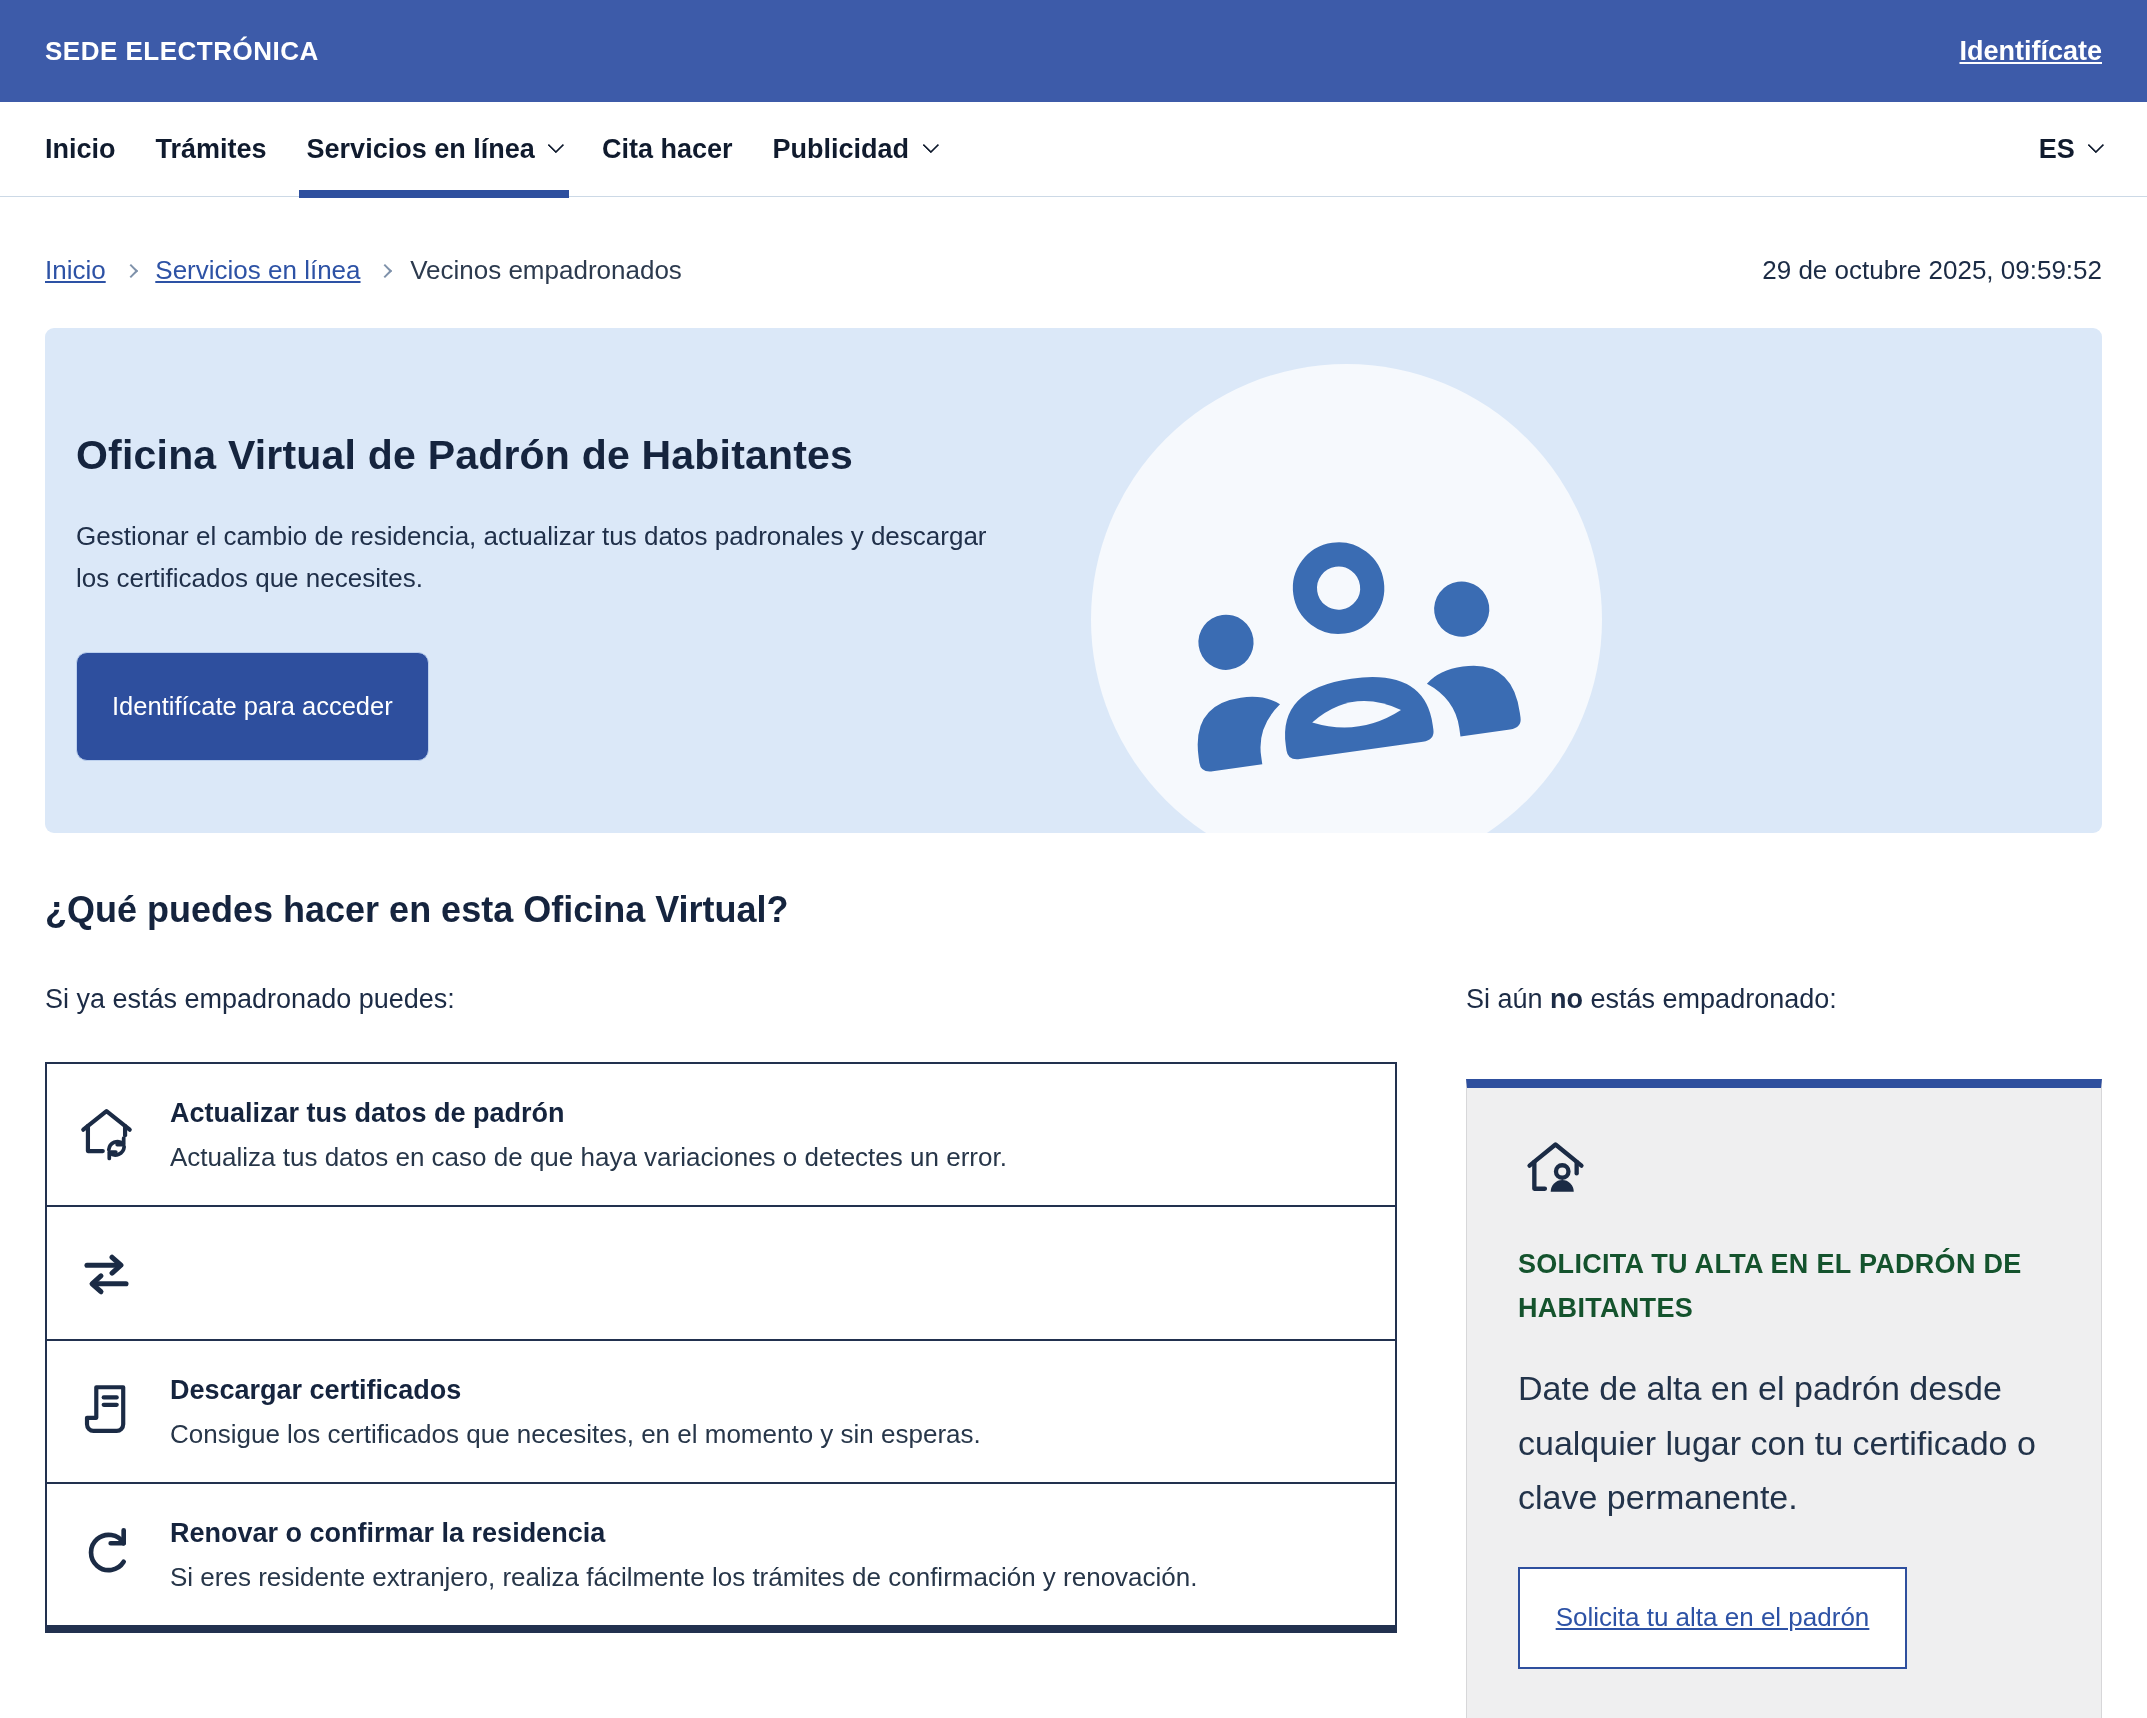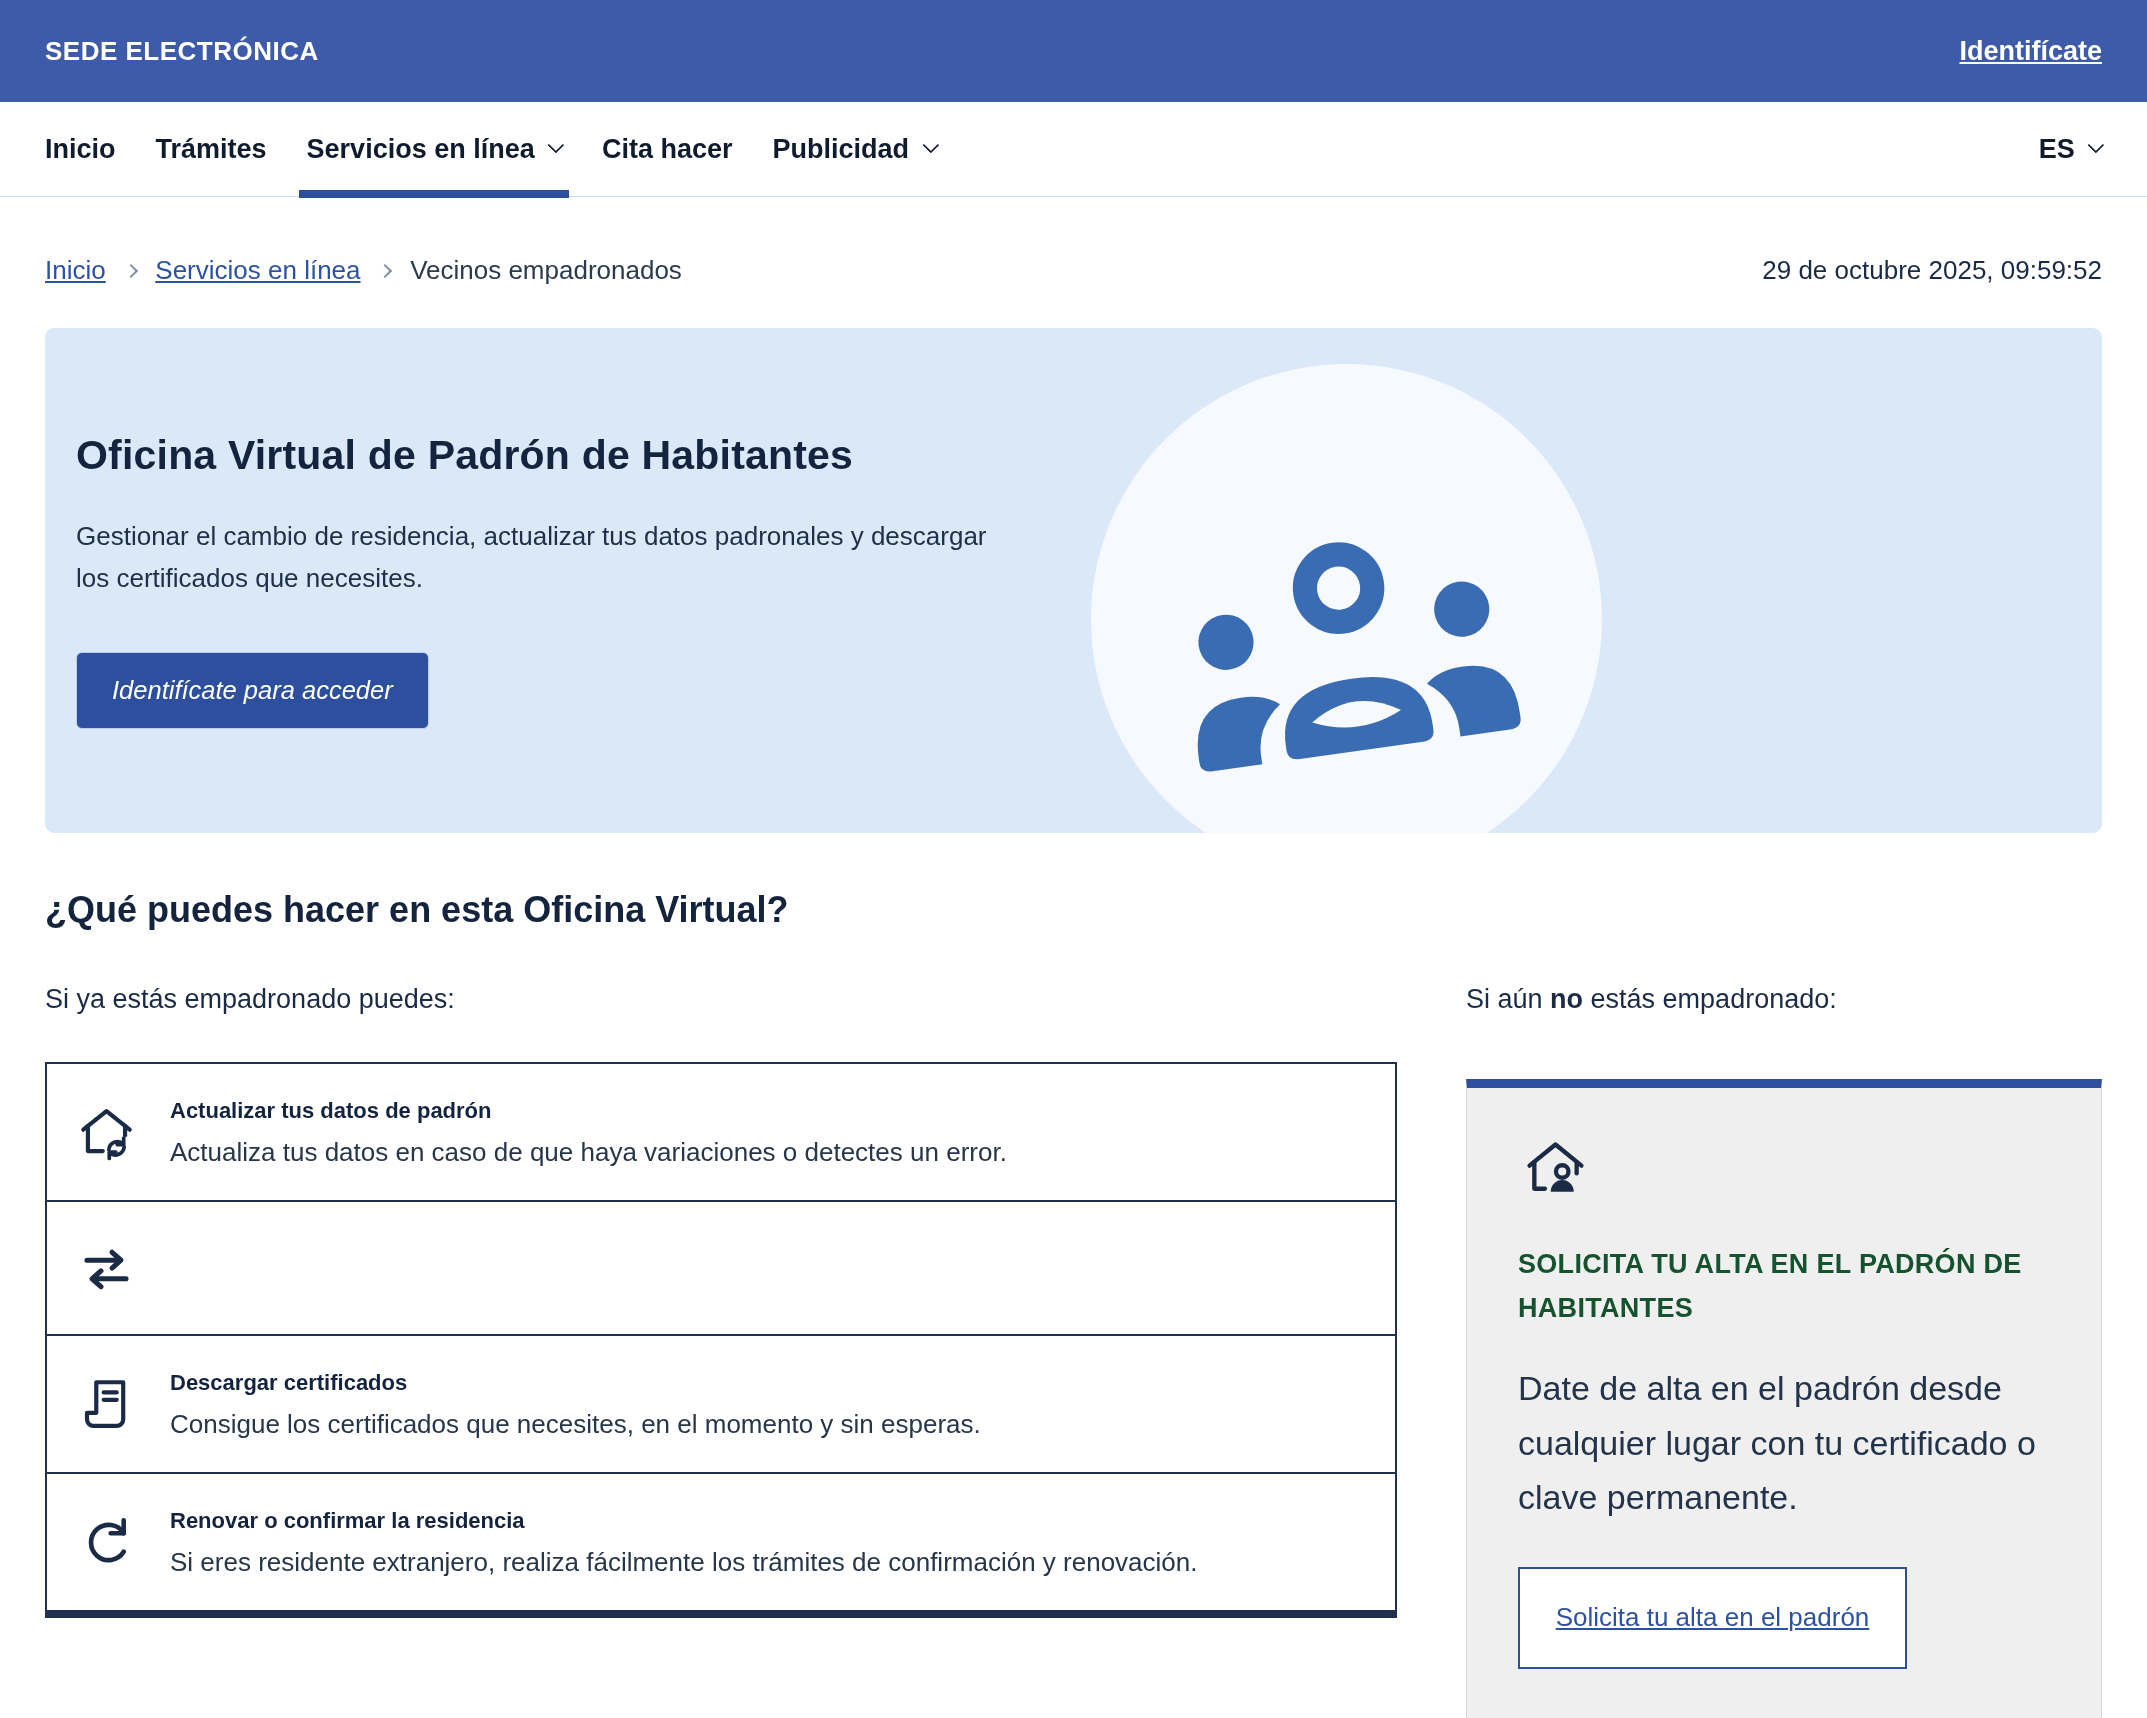--- a/index.html
+++ b/index.html
@@ -24,34 +24,34 @@
   .crumb-link { color: #2d52a5; text-decoration: underline; cursor: pointer; }
   .crumb-sep { width: 10px; height: 10px; border-top: 2.4px solid #7e91aa; border-right: 2.4px solid #7e91aa; transform: rotate(45deg); margin: 0 1.8px; }
   .crumb-current { color: #2c3a4e; }
   .datetime { color: #1b2b45; text-align: center; }
 
   
   .hero { position: relative; margin: 42px 45px 0; background: #dbe8f8; border-radius: 9px; height: 505px; overflow: hidden; }
   .hero-content { position: relative; z-index: 1; padding: 104px 0 0 31px; max-width: 1046px; }
   .hero-title { font-size: 41px; font-weight: bold; color: #15243e; letter-spacing: 0.2px; }
   .hero-desc { margin-top: 36px; font-size: 26px; line-height: 1.62; color: #20304a; max-width: 950px; }
-  .cta-btn { margin-top: 53px; display: inline-block; background: #2e4f9e; color: #fff; font-family: inherit; font-size: 25.5px; padding: 23px 35px; border: 1.8px solid #bcd0ee; border-radius: 6px; cursor: pointer; font-style: italic; }
+  .cta-btn { margin-top: 53px; display: inline-block; background: #2e4f9e; color: #fff; font-family: inherit; font-size: 25.5px; padding: 39px 35px; border: 1.8px solid #bcd0ee; border-radius: 11px; cursor: pointer; }
   .hero-circle { position: absolute; top: 36px; left: 1046px; width: 511px; height: 511px; border-radius: 50%; background: #f6f9fd; display: flex; align-items: center; justify-content: center; }
   .hero-circle .rot { transform: rotate(-8deg); margin-top: 50px; }
 
   
   .section-heading { margin: 56px 45px 0; font-size: 36px; font-weight: bold; color: #15243e; }
   .columns { display: grid; grid-template-columns: 1fr 636px; column-gap: 69px; padding: 0 45px; margin-top: 53px; align-items: start; }
   .col-intro { font-size: 27px; color: #1c2b45; }
 
   .service-list { margin-top: 47px; border: 2.7px solid #22314f; border-bottom-width: 8.2px; background: #fff; }
   .service-row { display: flex; gap: 31px; padding: 34px 27px 32px; align-items: flex-start; }
   .service-row + .service-row { border-top: 2.7px solid #22314f; }
   .service-icon { flex: 0 0 65px; margin-top: 1.8px; }
-  .service-title { font-size: 22px; font-weight: bold; color: #15243e; }
+  .service-title { font-size: 27px; font-weight: bold; color: #15243e; }
   .service-desc { font-size: 26px; color: #273649; margin-top: 12.7px; }
 
   .signup-card { margin-top: 64px; background: #efeff0; border: 0.9px solid #d7d7d9; border-top: 9px solid #2e4f9e; padding: 45px 51px 56px; }
   .card-title { font-size: 27px; font-weight: bold; line-height: 1.62; letter-spacing: 0.3px; color: #14532d; margin-top: 35px; }
   .card-desc { font-size: 34px; line-height: 1.6; color: #22334a; margin-top: 31px; }
   .signup-button { margin-top: 42px; width: 389px; height: 102px; background: #fff; border: 2.7px solid #2e4f9e; display: flex; align-items: center; justify-content: center; text-decoration: none; cursor: pointer; }
   .signup-button span { color: #2d52a5; font-size: 26px; text-decoration: underline; }
 
   svg { display: block; }
 </style>

